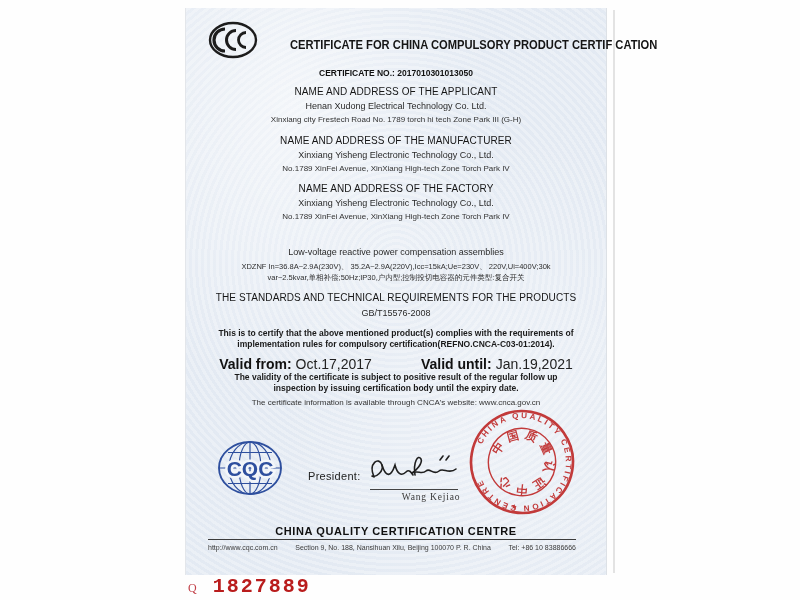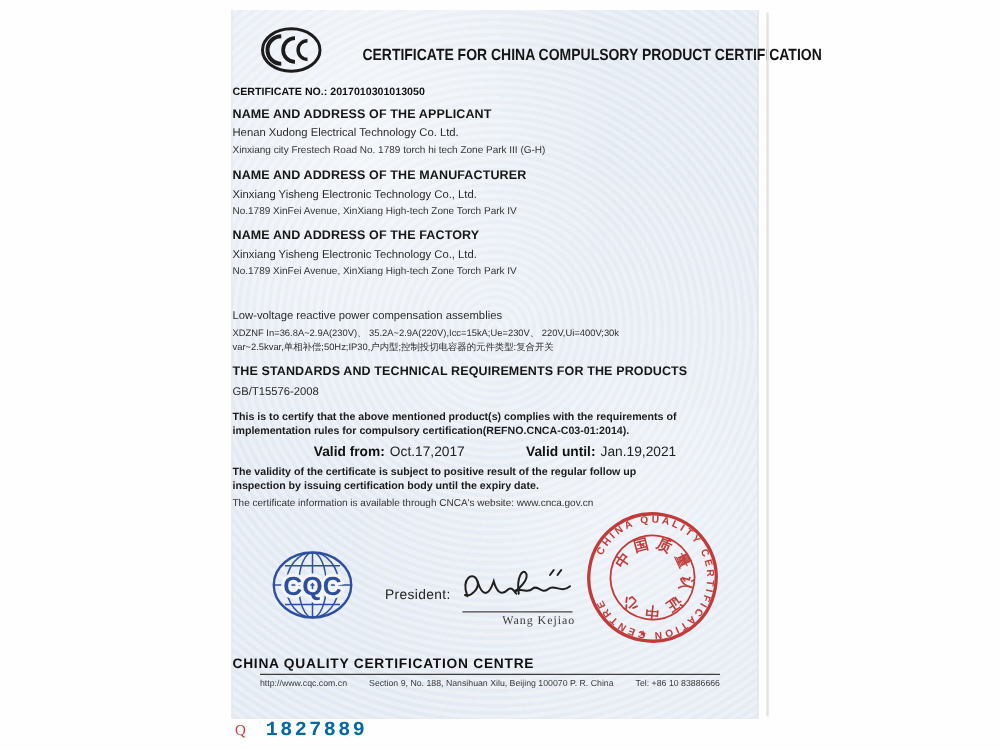--- a/index.html
+++ b/index.html
@@ -12,45 +12,45 @@
   .paper{
     position:absolute;left:186px;top:8px;width:420px;height:567px;
     background-color:#e9eef5;
     background-image:
       radial-gradient(ellipse at 25% 18%, rgba(255,255,255,.55), rgba(255,255,255,0) 45%),
       radial-gradient(ellipse at 75% 70%, rgba(255,255,255,.35), rgba(255,255,255,0) 50%),
       repeating-radial-gradient(circle at 50% 45%, rgba(176,196,222,.10) 0 3px, rgba(255,255,255,.10) 3px 6px);
     box-shadow:1px 0 0 #dde1e6, -1px 0 0 #e3e6ea;
   }
   .edge-line{position:absolute;left:613px;top:10px;width:2px;height:563px;background:#e3e3e3;}
-  .row{position:absolute;left:0;right:0;text-align:left;color:#1d1d1d;white-space:nowrap;}
-  .h{font-weight:bold;font-size:10px;letter-spacing:.1px;color:#161616;}
+  .row{position:absolute;left:0;right:0;text-align:center;color:#1d1d1d;white-space:nowrap;}
+  .h{font-weight:normal;font-size:10px;letter-spacing:.1px;color:#161616;}
   .name{font-size:9px;color:#2a2a2a;}
   .addr{font-size:8px;color:#333;}
   .certno{font-weight:bold;font-size:8.5px;color:#111;}
   .title-row{top:27px;left:74px;right:2px;position:absolute;text-align:center;white-space:nowrap;}
   .title-text{display:inline-block;font-weight:bold;font-size:13px;color:#151515;transform:scaleX(.86);transform-origin:center;}
   .spec{font-size:7.5px;color:#2e2e2e;}
   .stmt{font-weight:bold;font-size:8.5px;color:#1a1a1a;}
   .small-note{font-size:8px;color:#333;}
-  .valid-row{display:flex;justify-content:center;gap:49px;font-size:11px;}
+  .valid-row{display:flex;justify-content:center;gap:49px;font-size:14px;}
   .valid-label{font-weight:bold;color:#111;}
   .valid-value{font-weight:normal;color:#222;margin-left:4px;}
   .president{position:absolute;left:122px;top:462px;font-size:11px;color:#222;letter-spacing:.3px;}
   .sig-line{position:absolute;left:184px;top:481px;width:88px;height:1px;background:#444;}
   .sig-name{position:absolute;left:201px;top:484px;width:88px;text-align:center;
     font-family:"Liberation Serif", serif;font-size:9.5px;color:#3a3a3a;letter-spacing:.8px;}
   .footer-head{top:517px;font-weight:bold;font-size:11px;letter-spacing:.6px;color:#101010;}
   .footer-rule{position:absolute;left:22px;right:30px;top:531px;height:1px;background:#3c3c3c;}
   .footer-cols{position:absolute;left:22px;right:30px;top:536px;display:flex;justify-content:space-between;
     font-size:7px;color:#3a3a3a;}
   .serial{position:absolute;left:188px;top:575px;display:flex;align-items:baseline;gap:16px;}
   .serial-q{font-family:"Liberation Serif", serif;font-size:12px;color:#c24048;}
-  .serial-num{font-family:"Liberation Mono", monospace;font-weight:bold;font-size:16px;
-    color:#0369a1;letter-spacing:2px;}
+  .serial-num{font-family:"Liberation Mono", monospace;font-weight:bold;font-size:20px;
+    color:#b91c1c;letter-spacing:2px;}
   svg text{font-family:"Liberation Sans", sans-serif;}
 </style>
 </head>
 <body>
 
 <div class="paper">
 
   <svg style="position:absolute;left:22px;top:13px" width="50" height="38" viewBox="0 0 50 38">
     <ellipse cx="25" cy="19" rx="23" ry="17" fill="none" stroke="#1c1c1c" stroke-width="2.4"></ellipse>
     <path d="M21 8 A11 11 0 1 0 21 30" fill="none" stroke="#1c1c1c" stroke-width="3.2" transform="translate(-4,0)"></path>

